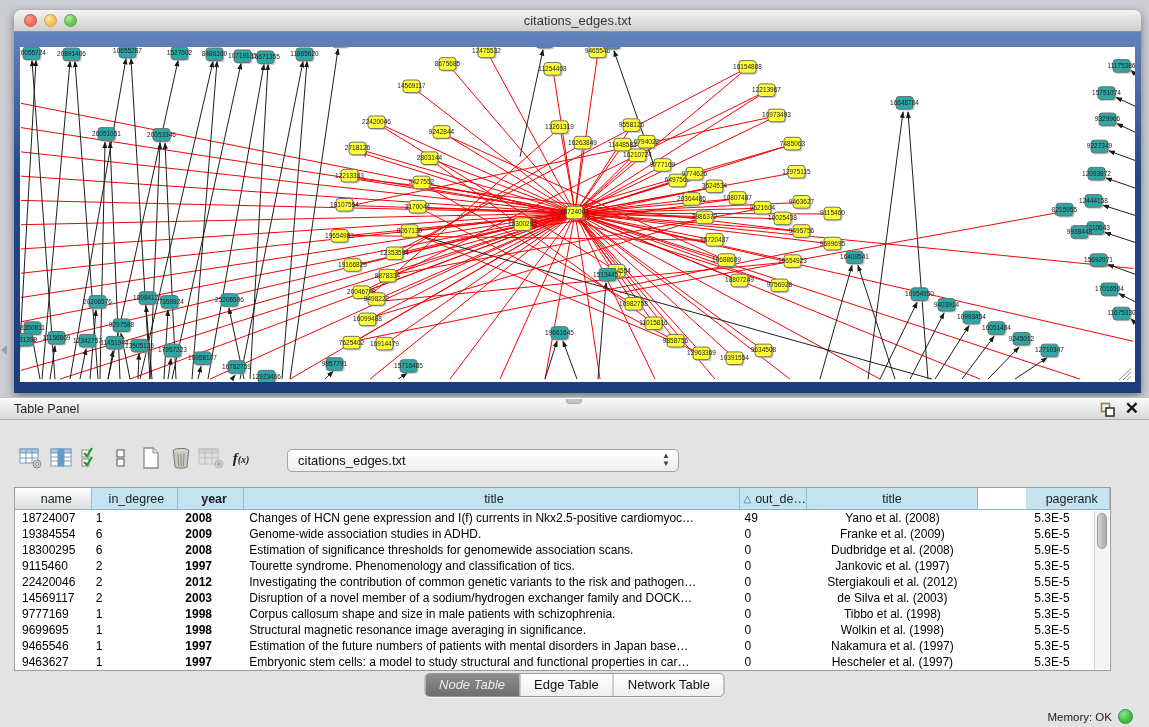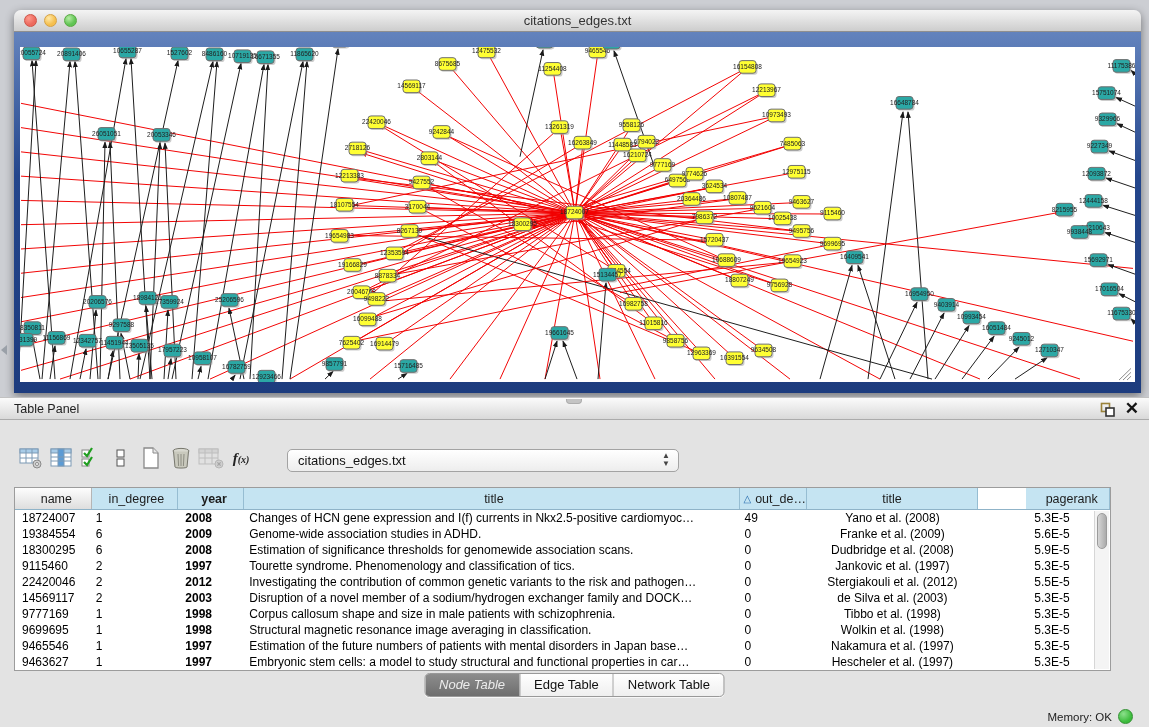--- a/index.html
+++ b/index.html
@@ -1028,21 +1028,21 @@
           <div class="td c2">1998</div>
           <div class="td c3">Corpus callosum shape and size in male patients with schizophrenia.</div>
           <div class="td c4">0</div>
           <div class="td c5">Tibbo et al. (1998)</div>
           <div class="td c6">5.3E-5</div>
         </div>
         <div class="tr">
           <div class="td c0">9699695</div>
           <div class="td c1">1</div>
           <div class="td c2">1998</div>
-          <div class="td c3">Structural magnetic resonance image averaging in classification.</div>
+          <div class="td c3">Structural magnetic resonance image averaging in significance.</div>
           <div class="td c4">0</div>
           <div class="td c5">Wolkin et al. (1998)</div>
           <div class="td c6">5.3E-5</div>
         </div>
         <div class="tr">
           <div class="td c0">9465546</div>
           <div class="td c1">1</div>
           <div class="td c2">1997</div>
           <div class="td c3">Estimation of the future numbers of patients with mental disorders in Japan base…</div>
           <div class="td c4">0</div>

